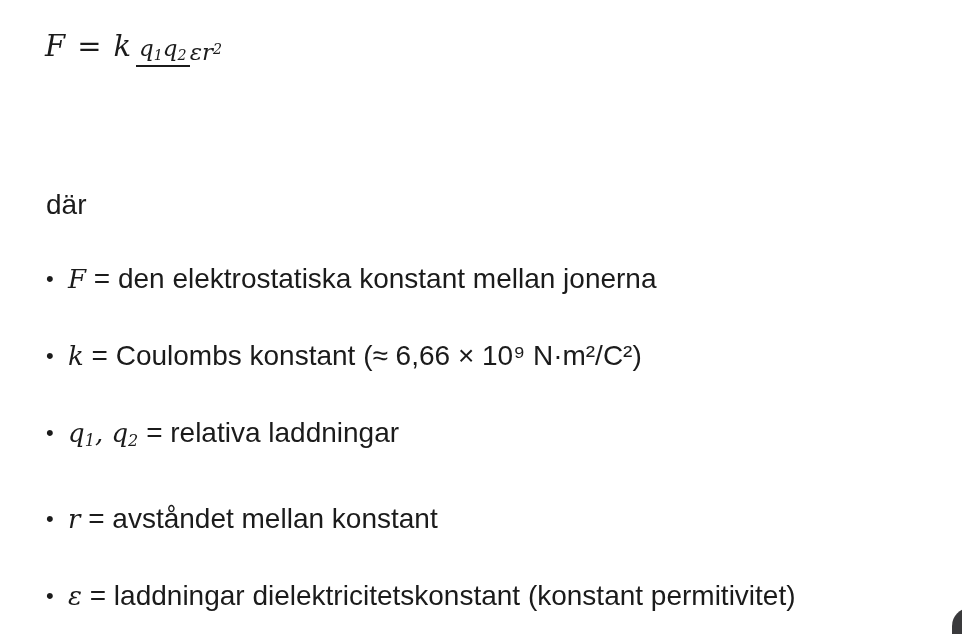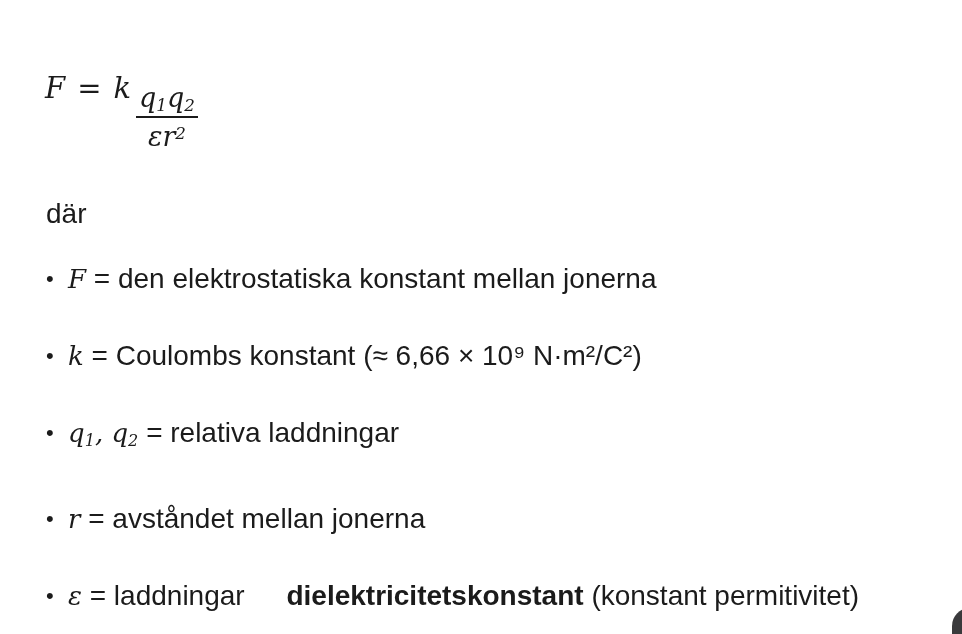--- a/index.html
+++ b/index.html
@@ -35,25 +35,24 @@
   }
   .formula .eq {
     font-style: normal;
     margin: 0 12px;
   }
   .formula .coeff {
     margin-right: 5px;
   }
   .frac {
     display: inline-flex;
-    flex-direction: column;
+    flex-direction: row;
     align-items: center;
-    font-size: 27px;
+    font-size: 23px;
     line-height: 1.15;
-    margin-top: 48px;
   }
   .frac .num {
     padding: 0 3px 3px 3px;
     border-bottom: 2px solid #1b1b1b;
   }
   .frac .den {
     padding-top: 3px;
   }
   .msub {
     font-size: 0.62em;
@@ -65,21 +64,21 @@
     font-size: 0.62em;
     position: relative;
     top: -0.45em;
     font-style: italic;
   }
 
   
   .where {
     position: absolute;
     left: 46px;
-    top: 197px;
+    top: 188px;
     margin: 0;
     font-size: 28px;
     line-height: 34px;
   }
 
   
   .deflist {
     position: absolute;
     left: 46px;
     top: 262px;
@@ -103,22 +102,21 @@
     top: 0;
     font-size: 22px;
     line-height: 34px;
   }
   .sym {
     font-family: "DejaVu Serif", serif;
     font-style: italic;
     font-size: 26px;
   }
   .txt strong, .bold {
-    font-weight: bold;
-    margin-left: 34px;
+    font-weight: normal;
   }
 
   
   .corner-widget {
     position: absolute;
     right: -20px;
     bottom: -22px;
     width: 30px;
     height: 48px;
     background: #3a3a3c;
@@ -158,21 +156,21 @@
 
     <li>
       <span class="bullet">•</span>
       <span class="sym"><span>q</span><span class="msub">1</span><span>, </span><span>q</span><span class="msub">2</span></span>
       <span class="txt">= relativa laddningar</span>
     </li>
 
     <li>
       <span class="bullet">•</span>
       <span class="sym">r</span>
-      <span class="txt">= avståndet mellan jonerna</span>
+      <span class="txt">= avståndet mellan konstant</span>
     </li>
 
     <li>
       <span class="bullet">•</span>
       <span class="sym">ε</span>
       <span class="txt"><span>= laddningar </span><strong class="bold">dielektricitetskonstant</strong><span> (konstant permitivitet)</span></span>
     </li>
 
   </ul>
 

